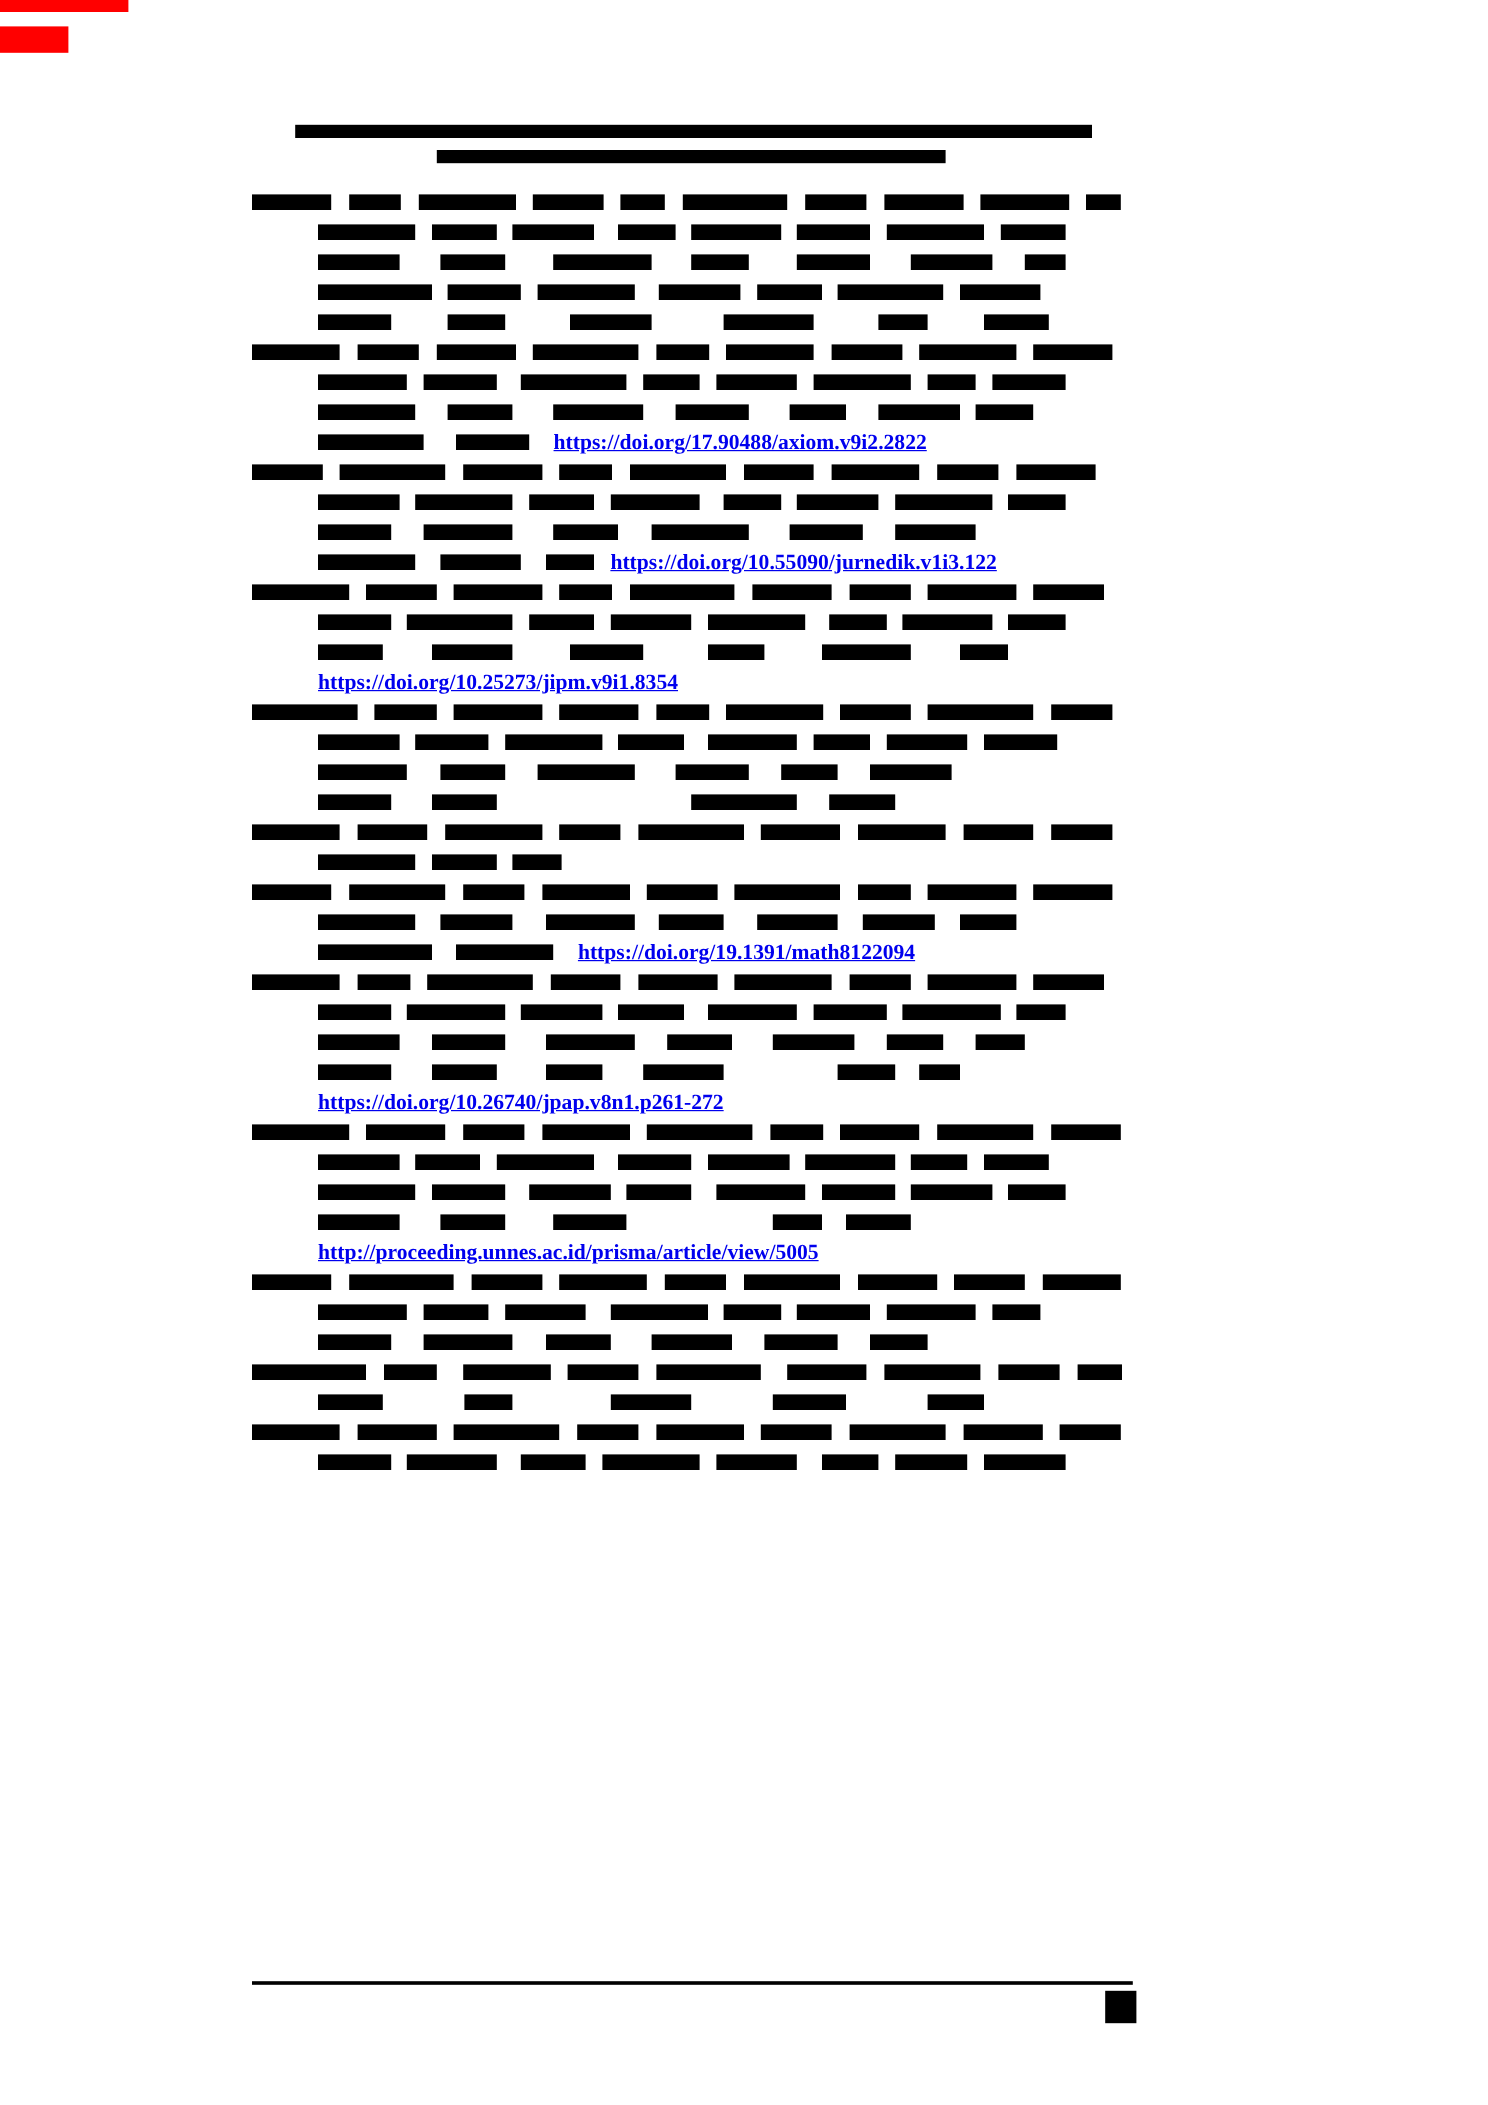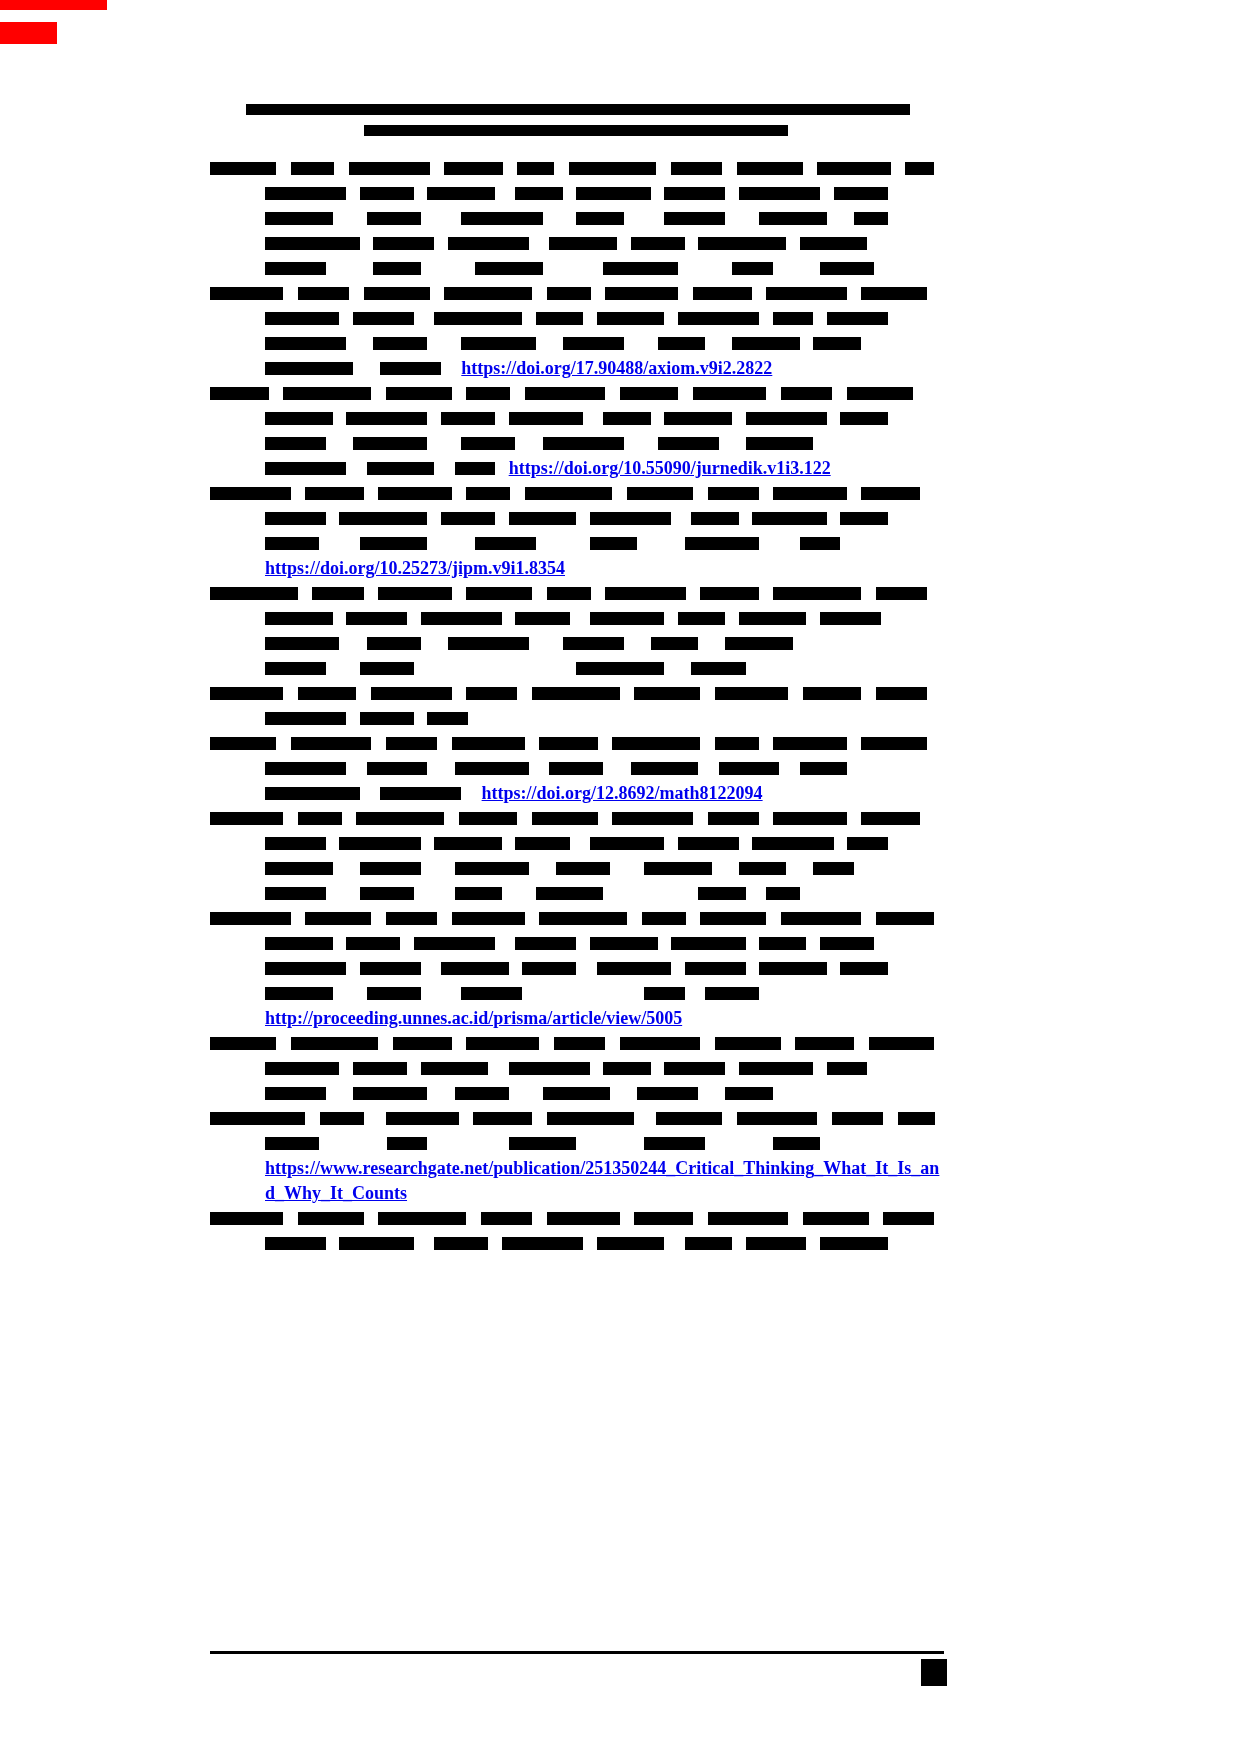--- a/index.html
+++ b/index.html
@@ -458,21 +458,21 @@
           <span class="gap" style="width: 3%;"></span>
           <span class="bar" style="width: 9%;"></span>
           <span class="gap" style="width: 3%;"></span>
           <span class="bar" style="width: 7%;"></span>
         </div>
         <div class="ref-row indent">
           <span class="bar" style="width: 14%;"></span>
           <span class="gap" style="width: 3%;"></span>
           <span class="bar" style="width: 12%;"></span>
           <span class="gap" style="width: 3%;"></span>
-          <a class="ref-link" href="#">https://doi.org/12.8692/math8122094</a>
+          <a class="ref-link" href="#">https://doi.org/19.1391/math8122094</a>
         </div>
       </div>
       <div class="reference-entry">
         <div class="ref-row">
           <span class="bar" style="width: 10%;"></span>
           <span class="gap" style="width: 2%;"></span>
           <span class="bar" style="width: 6%;"></span>
           <span class="gap" style="width: 2%;"></span>
           <span class="bar" style="width: 12%;"></span>
           <span class="gap" style="width: 2%;"></span>
@@ -526,20 +526,23 @@
           <span class="bar" style="width: 8%;"></span>
           <span class="gap" style="width: 6%;"></span>
           <span class="bar" style="width: 7%;"></span>
           <span class="gap" style="width: 5%;"></span>
           <span class="bar" style="width: 10%;"></span>
           <span class="gap" style="width: 14%;"></span>
           <span class="bar" style="width: 7%;"></span>
           <span class="gap" style="width: 3%;"></span>
           <span class="bar" style="width: 5%;"></span>
         </div>
+        <div class="ref-row indent">
+          <a class="ref-link" href="#">https://doi.org/10.26740/jpap.v8n1.p261-272</a>
+        </div>
       </div>
       <div class="reference-entry">
         <div class="ref-row">
           <span class="bar" style="width: 11%;"></span>
           <span class="gap" style="width: 2%;"></span>
           <span class="bar" style="width: 9%;"></span>
           <span class="gap" style="width: 2%;"></span>
           <span class="bar" style="width: 7%;"></span>
           <span class="gap" style="width: 2%;"></span>
           <span class="bar" style="width: 10%;"></span>
@@ -678,21 +681,20 @@
           <span class="bar" style="width: 8%;"></span>
           <span class="gap" style="width: 10%;"></span>
           <span class="bar" style="width: 6%;"></span>
           <span class="gap" style="width: 12%;"></span>
           <span class="bar" style="width: 10%;"></span>
           <span class="gap" style="width: 10%;"></span>
           <span class="bar" style="width: 9%;"></span>
           <span class="gap" style="width: 10%;"></span>
           <span class="bar" style="width: 7%;"></span>
         </div>
-        <div class="ref-row indent wrap"><a class="ref-link" href="#">https://www.researchgate.net/publication/251350244_Critical_Thinking_What_It_Is_and_Why_It_Counts</a></div>
       </div>
       <div class="reference-entry">
         <div class="ref-row">
           <span class="bar" style="width: 10%;"></span>
           <span class="gap" style="width: 2%;"></span>
           <span class="bar" style="width: 9%;"></span>
           <span class="gap" style="width: 2%;"></span>
           <span class="bar" style="width: 12%;"></span>
           <span class="gap" style="width: 2%;"></span>
           <span class="bar" style="width: 7%;"></span>

